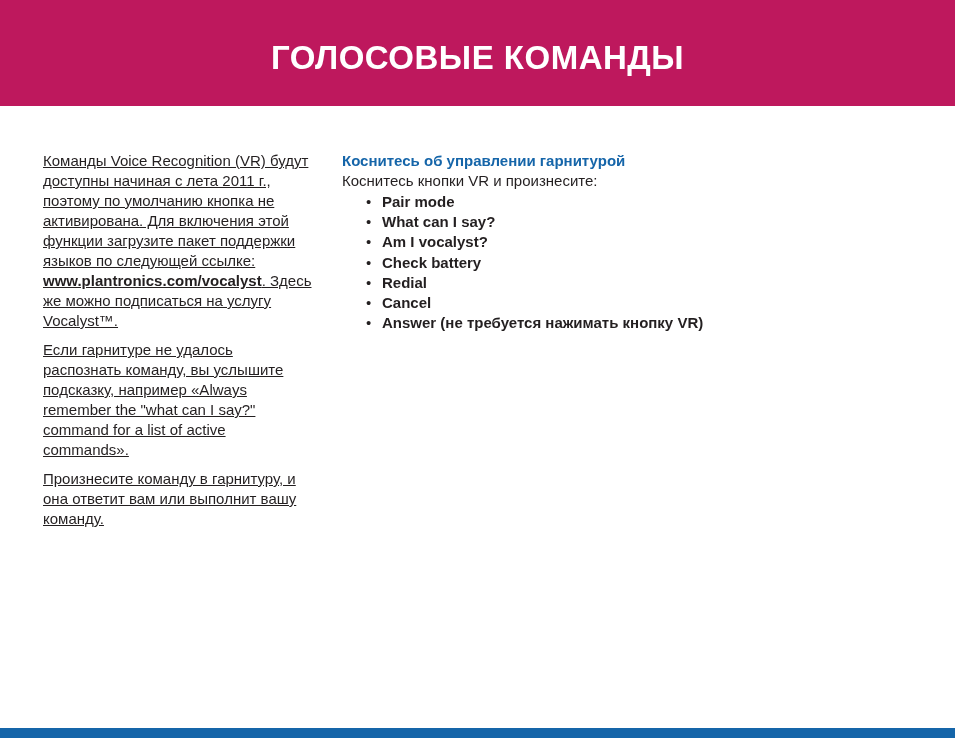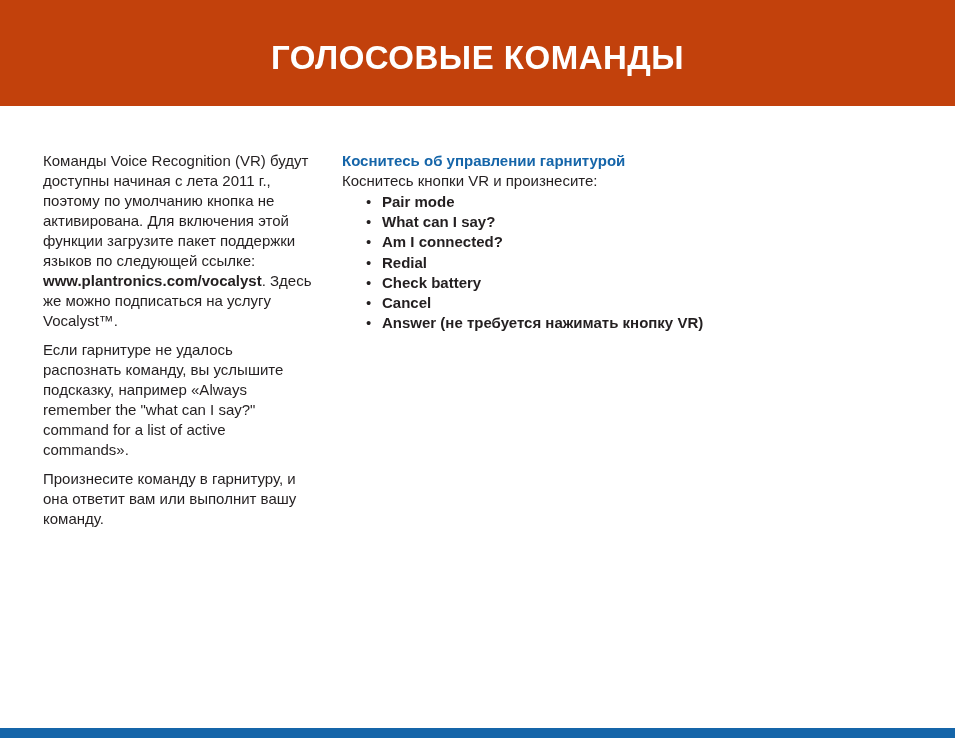--- a/index.html
+++ b/index.html
@@ -10,35 +10,35 @@
     color: #231f20;
   }
   .page {
     position: relative;
     width: 955px; height: 738px;
     background: #ffffff;
     overflow: hidden;
   }
   .top-bar {
     width: 100%; height: 106px;
-    background: #c2410c;
+    background: #be185d;
     display: flex; align-items: center; justify-content: center;
     padding-top: 10px;
   }
   .top-bar h1 {
     color: #ffffff;
     font-size: 33px;
     font-weight: bold;
     letter-spacing: 0.5px;
   }
   .content {
     display: flex;
     padding: 45px 40px 0 43px;
   }
-  .left-col { width: 272px; margin-right: 27px; flex: none; }
+  .left-col { width: 272px; margin-right: 27px; flex: none; text-decoration: underline; }
   .left-col p {
     font-size: 15px;
     line-height: 20px;
     margin-bottom: 9px;
   }
   .left-col strong { font-weight: bold; }
   .right-col { flex: 1; }
   .right-col h2 {
     font-size: 15px;
     line-height: 20px;
@@ -86,23 +86,23 @@
       <p>Если гарнитуре не удалось распознать команду, вы услышите подсказку, например «Always remember the "what can I say?" command for a list of active commands».</p>
       <p>Произнесите команду в гарнитуру, и она ответит вам или выполнит вашу команду.</p>
     </section>
 
     <section class="right-col">
       <h2>Коснитесь об управлении гарнитурой</h2>
       <p class="intro">Коснитесь кнопки VR и произнесите:</p>
       <ul class="cmd-list">
         <li><span>Pair mode</span></li>
         <li><span>What can I say?</span></li>
-        <li><span>Am I connected?</span></li>
+        <li><span>Am I vocalyst?</span></li>
+        <li><span>Check battery</span></li>
         <li><span>Redial</span></li>
-        <li><span>Check battery</span></li>
         <li><span>Cancel</span></li>
         <li><span>Answer (не требуется нажимать кнопку VR)</span></li>
       </ul>
     </section>
 
   </main>
 
   <footer class="bottom-bar"></footer>
 
 </div>

